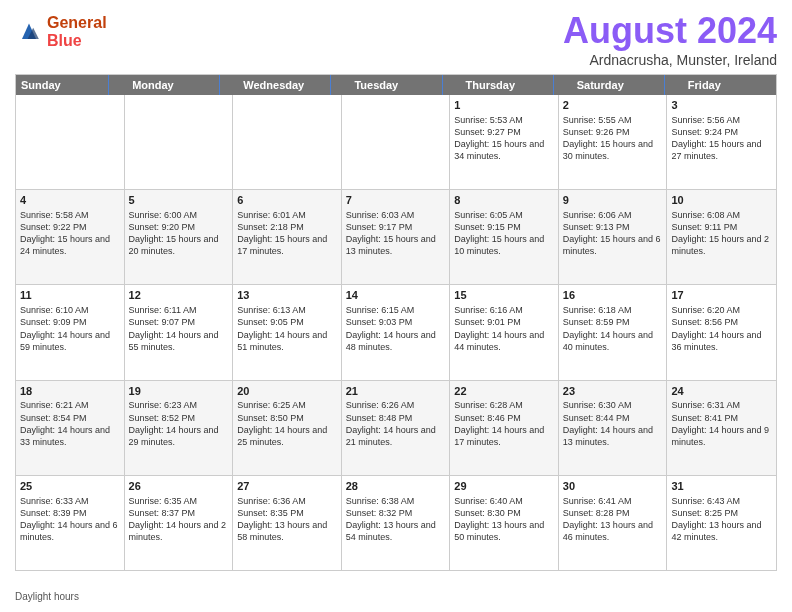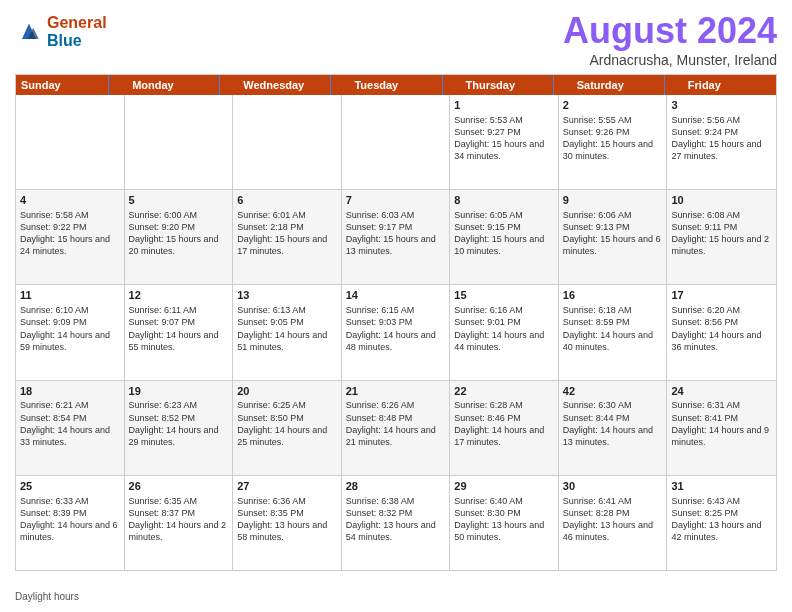--- a/index.html
+++ b/index.html
@@ -47,21 +47,21 @@
     }
     .calendar {
       flex: 1;
       display: flex;
       flex-direction: column;
       border: 1px solid #ccc;
     }
     .cal-header {
       display: grid;
       grid-template-columns: repeat(7, 1fr);
-      background: #c2410c;
+      background: #737373;
       gap: 18px;
     }
     .cal-header-cell {
       color: #fff;
       font-weight: bold;
       font-size: 11px;
       padding: 4px 5px;
       border-right: 1px solid #4a7fd4;
       text-align: left;
     }
@@ -112,21 +112,21 @@
 
 <div class="page">
   <div class="header">
     <div class="logo">
       <svg class="logo-icon" viewBox="0 0 40 40" xmlns="http://www.w3.org/2000/svg">
         <polygon points="10,30 20,8 30,30" fill="#2563b0"></polygon>
         <polygon points="18,30 26,14 34,30" fill="#1a3a6b" opacity="0.7"></polygon>
       </svg>
       <div>
         <div style="font-size:16px;font-weight:bold;color:#c2410c;line-height:1.1;">General</div>
-        <div style="font-size:16px;font-weight:bold;color:#0369a1;line-height:1.1;">Blue</div>
+        <div style="font-size:16px;font-weight:bold;color:#ef4444;line-height:1.1;">Blue</div>
       </div>
     </div>
     <div class="title-area">
       <div class="month-title">August 2024</div>
       <div class="location">Ardnacrusha, Munster, Ireland</div>
     </div>
   </div>
 
   <div class="calendar">
     <div class="cal-header">
@@ -276,21 +276,21 @@
 Sunset: 8:48 PM
 Daylight: 14 hours and 21 minutes.</div>
           </div>
           <div class="cal-cell alt-row">
             <span class="day-num">22</span>
             <div class="cal-cell-text" style="white-space: pre-line;">Sunrise: 6:28 AM
 Sunset: 8:46 PM
 Daylight: 14 hours and 17 minutes.</div>
           </div>
           <div class="cal-cell alt-row">
-            <span class="day-num">42</span>
+            <span class="day-num">23</span>
             <div class="cal-cell-text" style="white-space: pre-line;">Sunrise: 6:30 AM
 Sunset: 8:44 PM
 Daylight: 14 hours and 13 minutes.</div>
           </div>
           <div class="cal-cell alt-row">
             <span class="day-num">24</span>
             <div class="cal-cell-text" style="white-space: pre-line;">Sunrise: 6:31 AM
 Sunset: 8:41 PM
 Daylight: 14 hours and 9 minutes.</div>
           </div>

